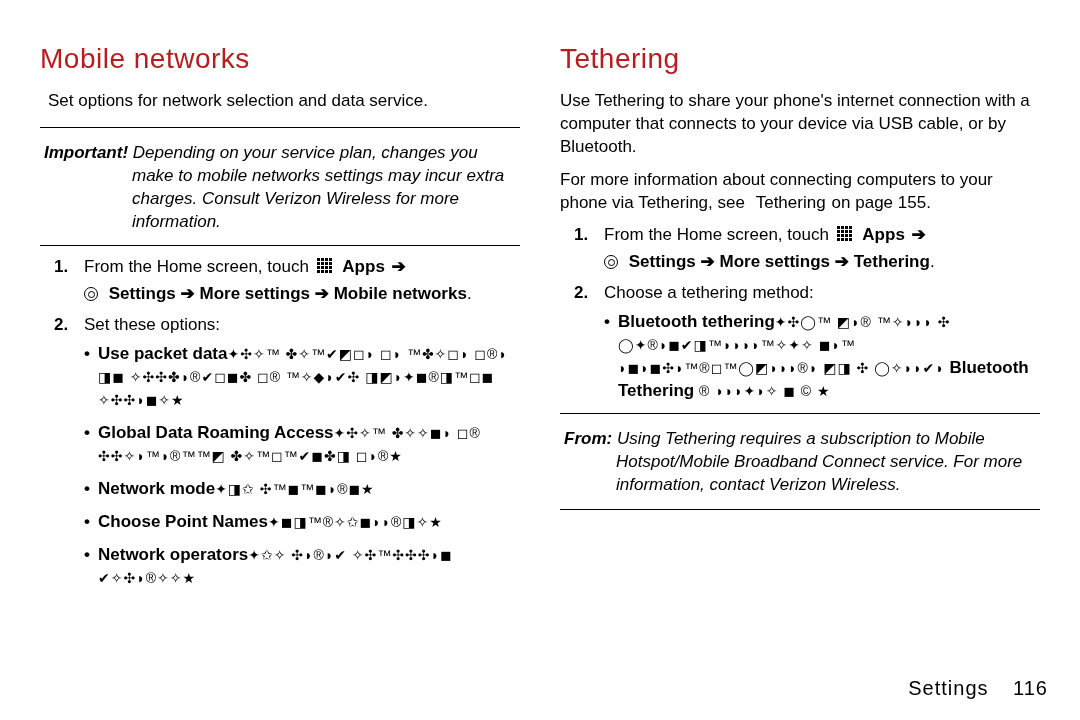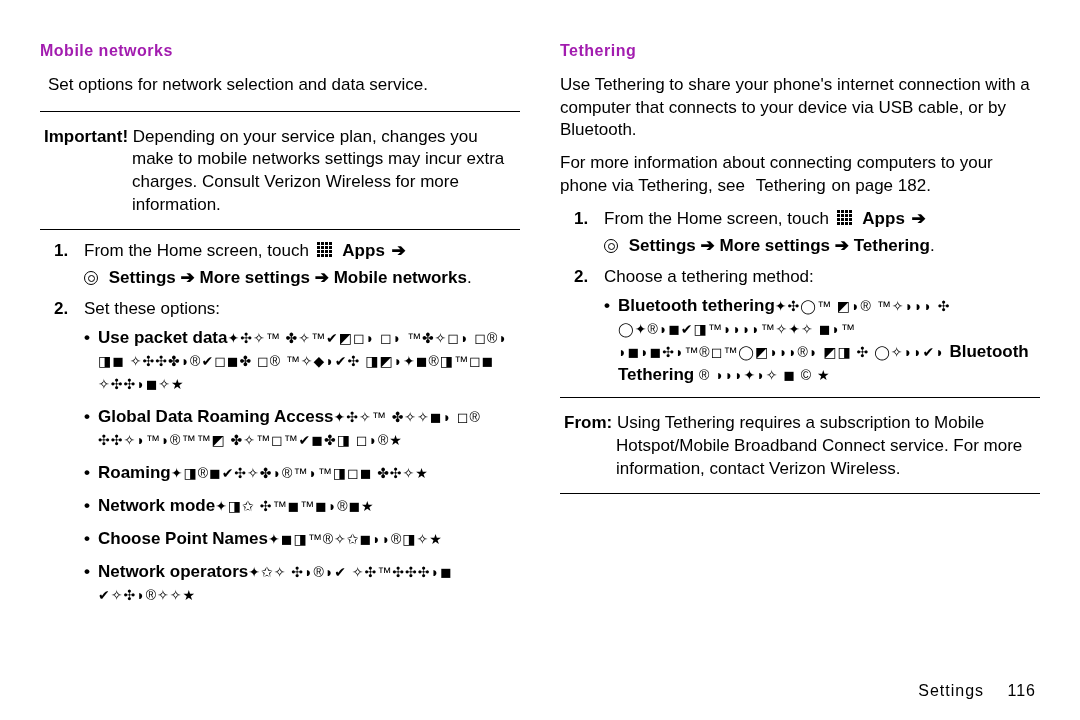--- a/index.html
+++ b/index.html
@@ -20,36 +20,37 @@
     padding: 40px 40px 20px 40px;
     height: 100%;
     position: relative;
   }
   .col {
     flex: 1 1 50%;
     min-width: 0;
   }
   h2.section-title {
     font-family: Arial, Helvetica, sans-serif;
-    font-size: 16px;
-    font-weight: bold;
-    color: #a21caf;
+    font-size: 28px;
+    font-weight: normal;
+    color: #b91c1c;
     margin: 0 0 12px 0;
     letter-spacing: 0.5px;
   }
   .intro {
     margin: 0 0 14px 8px;
   }
   .rule {
     border: none;
     border-top: 1.5px solid #000;
     margin: 4px 0 10px 0;
   }
   .notebox {
     margin: 0 0 0 0;
+    font-style: italic;
   }
   .note-body {
     margin-left: 88px;
     text-indent: -88px;
     padding: 4px 4px 8px 4px;
   }
   .note-label {
     font-weight: bold;
   }
   ol.steps {
@@ -117,22 +118,22 @@
   }
   .settings-icon::after{
     content:"";
     position:absolute;
     left:3px;top:3px;width:5px;height:5px;
     border:1px solid #000;border-radius:50%;
   }
   .footer {
     position: absolute;
     bottom: 18px;
-    right: 44px;
-    font-size: 16px;
+    right: 32px;
+    font-size: 20px;
     letter-spacing: 1px;
   }
   .footer .pageno { margin-left: 18px; }
 </style>
 </head>
 <body>
 
 <div class="page">
 
   <div class="col">
@@ -186,42 +187,39 @@
         <span class="num">2.</span>
         <span>Set these options:</span>
         <ul class="bullets">
           <li>
             <span class="bold">Use packet data</span><span class="glyphs">✦✣✧™ ✤✧™✔◩◻◗ ◻◗ ™✤✧◻◗ ◻®◗ ◨◼ ✧✣✣✤◗®✔◻◼✤ ◻® ™✧◆◗✔✣ ◨◩◗✦◼®◨™◻◼ ✧✣✣◗◼✧★</span>
           </li>
           <li>
             <span class="bold">Global Data Roaming Access</span><span class="glyphs">✦✣✧™ ✤✧✧◼◗ ◻® ✣✣✧◗™◗®™™◩ ✤✧™◻™✔◼✤◨ ◻◗®★</span>
           </li>
           <li>
-            <span class="bold">Roaming</span><span class="glyphs">✦◨®◼✔✣✧✤◗®™◗™◨◻◼ ✤✣✧★</span>
-          </li>
-          <li>
             <span class="bold">Network mode</span><span class="glyphs">✦◨✩ ✣™◼™◼◗®◼★</span>
           </li>
           <li>
             <span class="bold">Choose Point Names</span><span class="glyphs">✦◼◨™®✧✩◼◗◗®◨✧★</span>
           </li>
           <li>
             <span class="bold">Network operators</span><span class="glyphs">✦✩✧ ✣◗®◗✔ ✧✣™✣✣✣◗◼ ✔✧✣◗®✧✧★</span>
           </li>
         </ul>
       </li>
     </ol>
   </div>
 
   <div class="col">
     <h2 class="section-title">Tethering</h2>
     <p style="margin:0 0 10px 0">Use Tethering to share your phone's internet connection with a computer that connects to your device via USB cable, or by Bluetooth.</p>
     <p style="margin:0 0 10px 0">
       <span>For more information about connecting computers to your phone via Tethering, see</span>
-      <span style="padding:0 6px">Tethering</span><span>on page 182.</span>
+      <span style="padding:0 6px">Tethering</span><span>on page 155.</span>
     </p>
 
     <ol class="steps">
       <li>
         <span class="num">1.</span>
         <span>From the Home screen, touch</span>
         <span class="apps-icon">
           <svg width="18" height="18" viewBox="0 0 18 18">
             <g fill="#000">
               <rect x="1" y="1" width="3" height="3"></rect>

